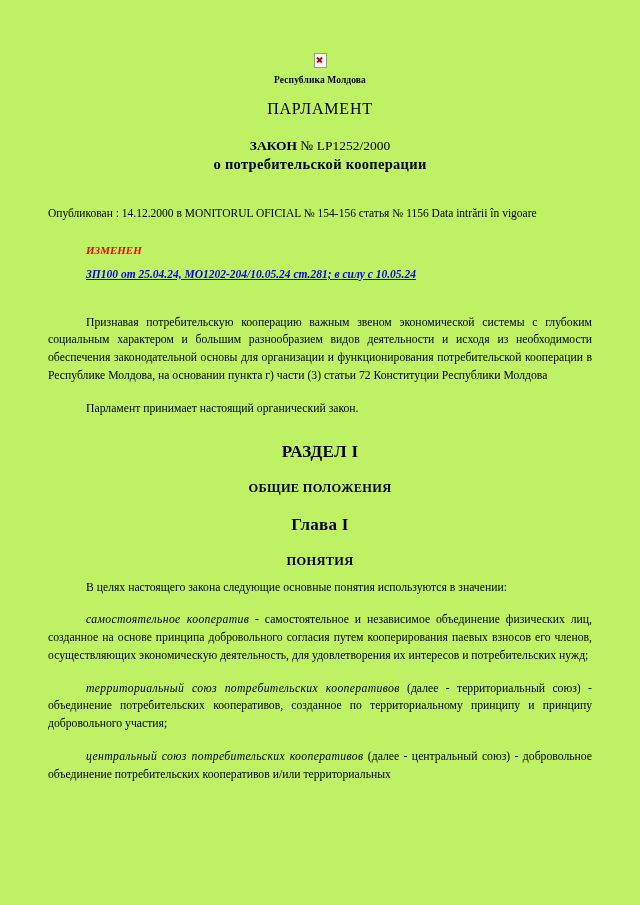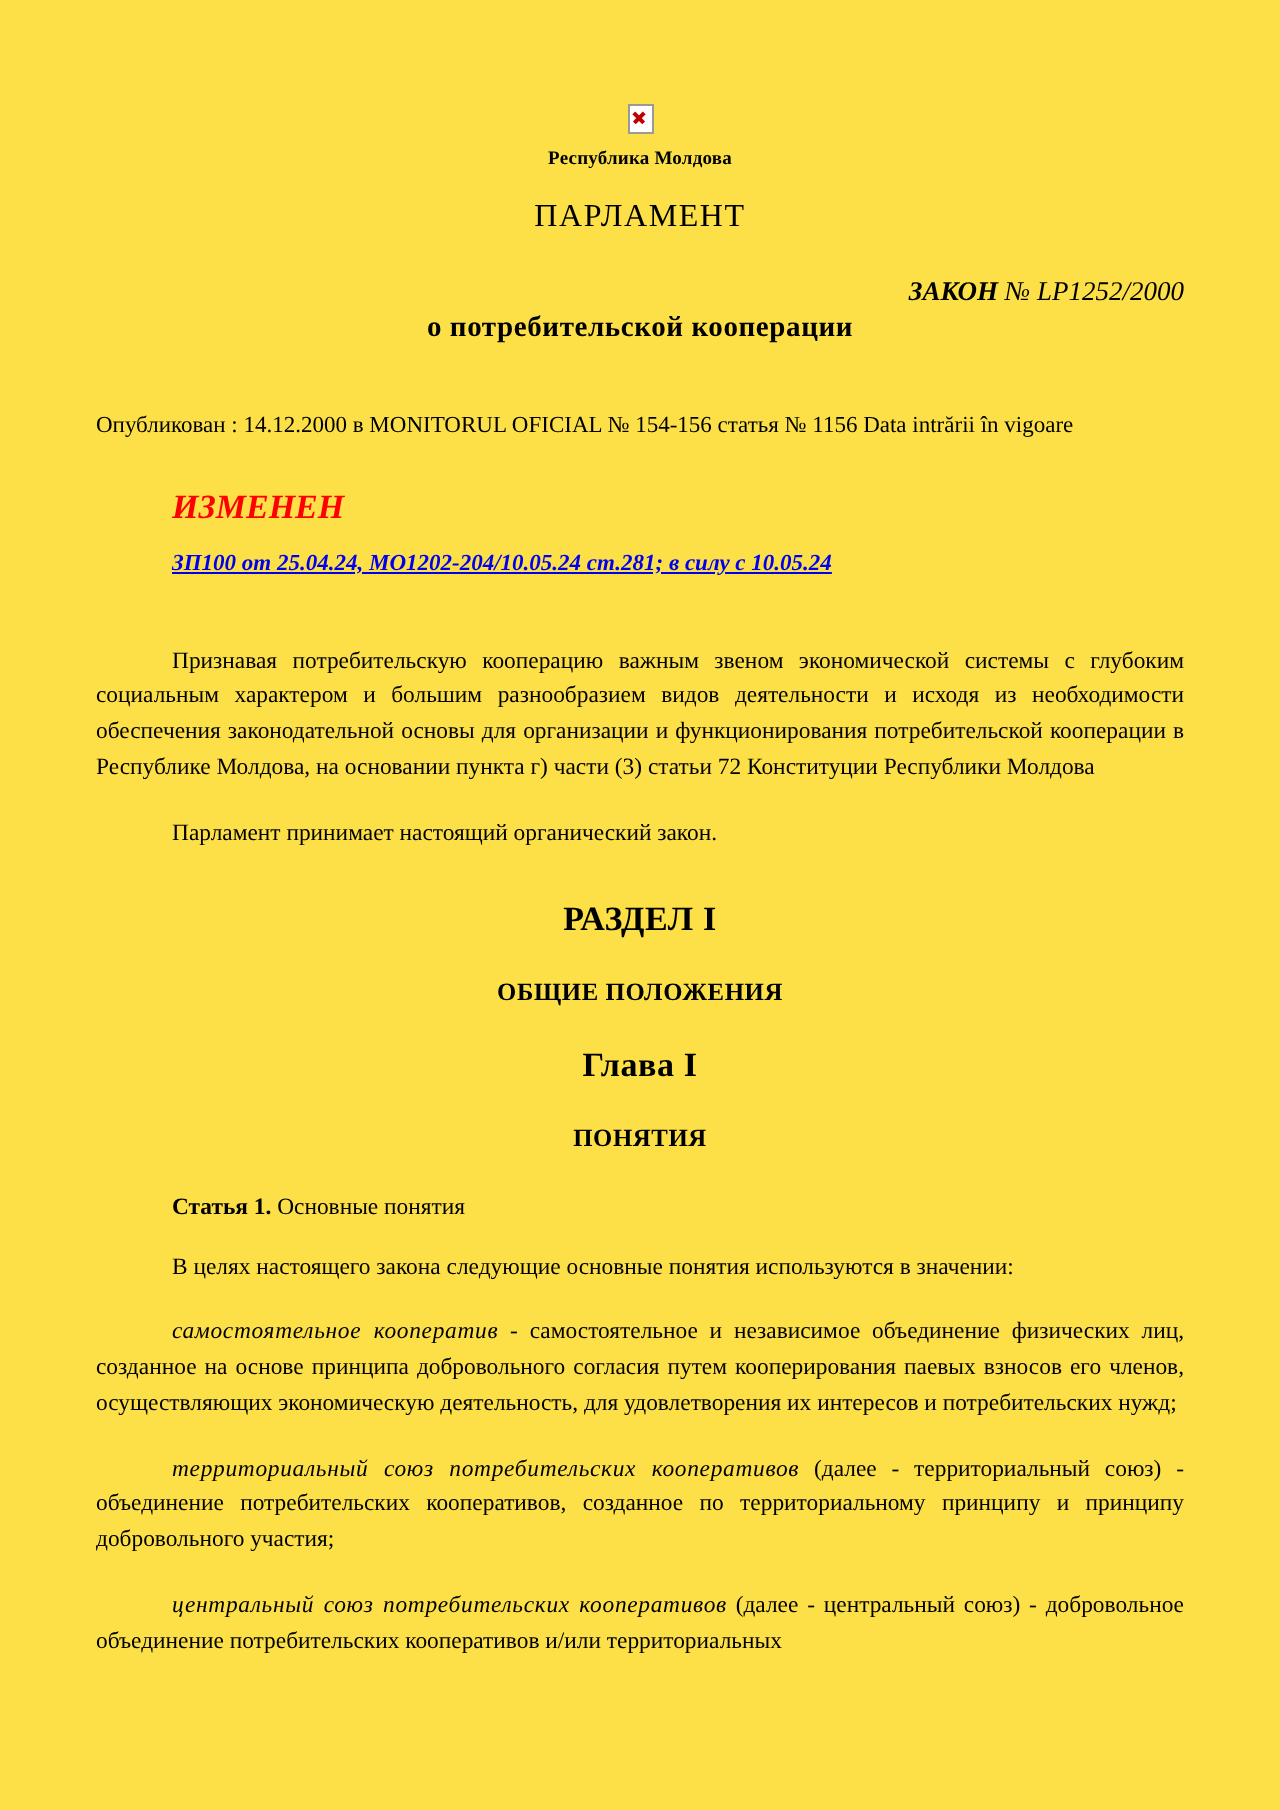--- a/index.html
+++ b/index.html
@@ -11,21 +11,21 @@
     width: 640px;
     height: 905px;
     overflow: hidden;
     font-family: "Liberation Serif", "DejaVu Serif", serif;
     color: #000000;
   }
   .page {
     position: relative;
     width: 640px;
     height: 905px;
-    background: #fde047;
+    background: #bef264;
     box-sizing: border-box;
     padding: 48px 48px 0 48px;
   }
 
   
   .broken-img-wrap {
     text-align: center;
     margin-top: 2px;
     margin-bottom: 7px;
   }
@@ -59,24 +59,23 @@
     letter-spacing: 0.1px;
     margin: 0 0 15px 0;
   }
   .parliament {
     text-align: center;
     font-size: 16px;
     letter-spacing: 0.8px;
     margin: 0 0 20px 0;
   }
   .law-no {
-    text-align: right;
+    text-align: center;
     font-size: 13.5px;
     margin: 0 0 2px 0;
-    font-style: italic;
   }
   .law-no b { font-weight: bold; }
   .law-date {
     text-align: center;
     font-size: 13px;
     margin: 0 0 28px 0;
   }
   .doc-title {
     text-align: center;
     font-weight: bold;
@@ -88,21 +87,21 @@
   
   .published {
     font-size: 11.5px;
     line-height: 1.45;
     text-align: left;
     margin: 0 0 22px 0;
   }
 
   
   .amended {
-    font-size: 17px;
+    font-size: 11px;
     font-weight: bold;
     font-style: italic;
     color: #ff0000;
     margin: 0 0 4px 0;
     padding-left: 38px;
   }
   .amend-link {
     font-size: 11.5px;
     font-weight: bold;
     font-style: italic;
@@ -175,24 +174,20 @@
 
   <p class="body">Признавая потребительскую кооперацию важным звеном экономической системы с глубоким социальным характером и большим разнообразием видов деятельности и исходя из необходимости обеспечения законодательной основы для организации и функционирования потребительской кооперации в Республике Молдова, на основании пункта г) части (3) статьи 72 Конституции Республики Молдова</p>
 
   <p class="body tight">Парламент принимает настоящий органический закон.</p>
 
   <div class="sec-head">РАЗДЕЛ I</div>
   <div class="sec-head big">ОБЩИЕ ПОЛОЖЕНИЯ</div>
   <div class="sec-head">Глава I</div>
   <div class="sec-head big">ПОНЯТИЯ</div>
 
-  <div class="art-head">
-    <b>Статья 1.</b>
-    <span>Основные понятия</span>
-  </div>
 
   <p class="body">В целях настоящего закона следующие основные понятия используются в значении:</p>
 
   <p class="body">
     <em>самостоятельное кооператив</em><span> - самостоятельное и независимое объединение физических лиц, созданное на основе принципа добровольного согласия путем кооперирования паевых взносов его членов, осуществляющих экономическую деятельность, для удовлетворения их интересов и потребительских нужд;</span>
   </p>
 
   <p class="body">
     <em>территориальный союз потребительских кооперативов</em><span> (далее - территориальный союз) - объединение потребительских кооперативов, созданное по территориальному принципу и принципу добровольного участия;</span>
   </p>

